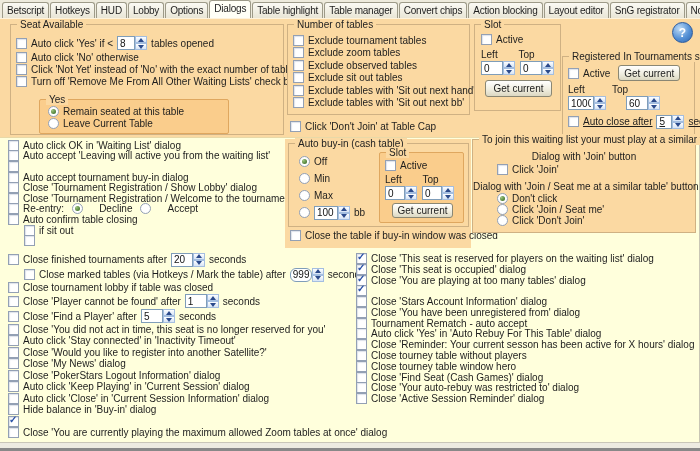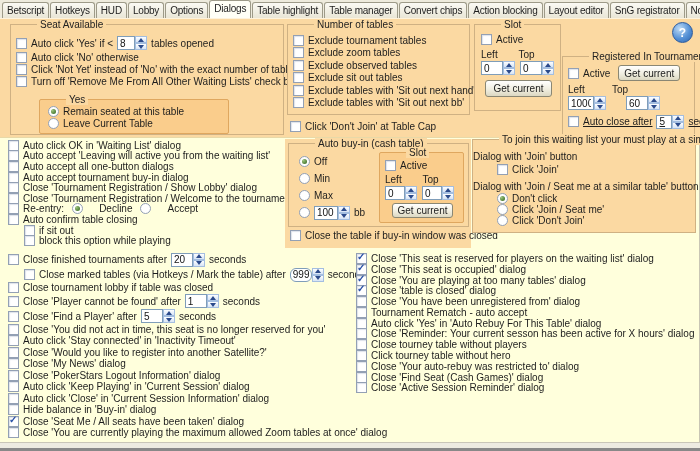--- a/index.html
+++ b/index.html
@@ -16,21 +16,21 @@
     border-bottom:1px solid #FDFCF2;}
   .tab{flex:none;white-space:nowrap;font-size:10px;letter-spacing:-0.2px;
     border:1px solid #9D9A88;border-bottom:none;border-radius:3px 3px 0 0;
     background:linear-gradient(#FBFAF4,#E9E6D6);padding:1px 4px;height:13px;line-height:13px;cursor:default;}
   .tab.active{background:#FFFFF6;height:15px;line-height:14px;position:relative;z-index:2;}
   
   .band{position:absolute;left:0;top:18px;right:0;height:119px;background:var(--band);
     border-bottom:1px solid #E8D9A8;box-shadow:inset 0 1px 0 #FEF3DC;}
   .grp{position:absolute;border:1px solid var(--grpbrd);background:var(--band);}
   .ttl{position:absolute;top:-6px;left:6px;background:var(--band);padding:0 3px;
-    font-size:10px;white-space:nowrap;color:#222;margin-left:20px;}
+    font-size:10px;white-space:nowrap;color:#222;}
   .sub{position:absolute;background:var(--sub);border:1px solid var(--subbrd);border-radius:2px;}
   
   .row{display:flex;align-items:center;gap:4px;white-space:nowrap;cursor:default;}
   .lb{white-space:nowrap;}
   .ind{margin-left:16px;}
   .cb{flex:none;width:11px;height:11px;box-sizing:border-box;border:1px solid #93A0B4;background:#fff;
     position:relative;box-shadow:inset 1px 1px 1px rgba(120,140,170,.25);}
   .cb.on::after{content:"\2713";position:absolute;left:0px;top:-2px;font-size:10px;line-height:10px;
     font-weight:700;color:var(--check);}
   .rad{flex:none;width:11px;height:11px;box-sizing:border-box;border:1px solid #93A0B4;background:#fff;
@@ -86,21 +86,21 @@
   .g-buyin>.list{padding:9px 0 0 10px;}
   .g-buyin>.list .row{height:17px;}
   .g-bslot{left:90px;top:8px;width:85px;height:71px;padding:6px 3px 0 5px;box-sizing:border-box;}
   .g-bslot .row{height:12px;}
   .g-bslot .lrow span{width:38px;}
   .g-bslot .si{width:20px;}
   .g-bslot .btn{display:block;margin:3px auto 0;height:15px;padding:0 4px;}
   .bb-check{position:absolute;left:5px;top:90px;} .bb-check .row{height:13px;}
   
   .g-join{left:472px;top:139px;width:224px;height:94px;padding-top:11px;box-sizing:border-box;}
-  .jlbl{height:12px;white-space:nowrap;}
+  .jlbl{height:12px;white-space:nowrap;text-align:center;}
   .g-join .list{margin-left:24px;}
   .g-join .jchk .row{height:13px;margin-bottom:5px;}
   .g-join .jrad .row{height:11px;}
   
   .bstrip{position:absolute;left:0;right:0;bottom:0;height:5px;background:#EDEBE1;border-top:1px solid #C9C6B8;}
 </style>
 </head>
 <body>
 
 <div id="screen">
@@ -283,21 +283,20 @@
       <label class="row">
         <span class="cb"></span>
         <span class="lb">Auto click OK in 'Waiting List' dialog</span>
       </label>
       <label class="row">
         <span class="cb"></span>
         <span class="lb">Auto accept 'Leaving will active you from the waiting list'</span>
       </label>
       <label class="row">
         <span class="cb"></span>
-        <span class="lb">Auto accept all one-button dialogs</span>
       </label>
       <label class="row">
         <span class="cb"></span>
         <span class="lb">Auto accept tournament buy-in dialog</span>
       </label>
       <label class="row">
         <span class="cb"></span>
         <span class="lb">Close 'Tournament Registration / Show Lobby' dialog</span>
       </label>
       <label class="row">
@@ -319,21 +318,20 @@
       <label class="row">
         <span class="cb"></span>
         <span class="lb">Auto confirm table closing</span>
       </label>
       <label class="row ind">
         <span class="cb"></span>
         <span class="lb">if sit out</span>
       </label>
       <label class="row ind">
         <span class="cb"></span>
-        <span class="lb">block this option while playing</span>
       </label>
     </div>
 
   <div class="p-buyin">
     <div class="grp g-buyin">
       <span class="ttl">Auto buy-in (cash table)</span>
       <div class="list">
           <label class="row">
             <span class="rad on"></span>
             <span class="lb">Off</span>
@@ -501,21 +499,20 @@
       <label class="row">
         <span class="cb"></span>
         <span class="lb">Auto click 'Close' in 'Current Session Information' dialog</span>
       </label>
       <label class="row">
         <span class="cb"></span>
         <span class="lb">Hide balance in 'Buy-in' dialog</span>
       </label>
       <label class="row">
         <span class="cb on"></span>
-        <span class="lb">Close 'Seat Me / All seats have been taken' dialog</span>
       </label>
       <label class="row">
         <span class="cb"></span>
         <span class="lb">Close 'You are currently playing the maximum allowed Zoom tables at once' dialog</span>
       </label>
     </div>
   <div class="list lr">
       <label class="row">
         <span class="cb on"></span>
         <span class="lb">Close 'This seat is reserved for players on the waiting list' dialog</span>
@@ -523,21 +520,24 @@
       <label class="row">
         <span class="cb on"></span>
         <span class="lb">Close 'This seat is occupied' dialog</span>
       </label>
       <label class="row">
         <span class="cb on"></span>
         <span class="lb">Close 'You are playing at too many tables' dialog</span>
       </label>
       <label class="row">
         <span class="cb on"></span>
-        <span class="lb">Close 'table is closed' dialog</span>
+      </label>
+      <label class="row">
+        <span class="cb"></span>
+        <span class="lb">Close 'Stars Account Information' dialog</span>
       </label>
       <label class="row">
         <span class="cb"></span>
         <span class="lb">Close 'You have been unregistered from' dialog</span>
       </label>
       <label class="row">
         <span class="cb"></span>
         <span class="lb">Tournament Rematch - auto accept</span>
       </label>
       <label class="row">
@@ -547,29 +547,29 @@
       <label class="row">
         <span class="cb"></span>
         <span class="lb">Close 'Reminder: Your current sesson has been active for X hours' dialog</span>
       </label>
       <label class="row">
         <span class="cb"></span>
         <span class="lb">Close tourney table without players</span>
       </label>
       <label class="row">
         <span class="cb"></span>
-        <span class="lb">Click tourney table without hero</span>
+        <span class="lb">Close tourney table window hero</span>
+      </label>
+      <label class="row">
+        <span class="cb"></span>
+        <span class="lb">Close 'Find Seat (Cash Games)' dialog</span>
       </label>
       <label class="row">
         <span class="cb"></span>
         <span class="lb">Close 'Your auto-rebuy was restricted to' dialog</span>
-      </label>
-      <label class="row">
-        <span class="cb"></span>
-        <span class="lb">Close 'Find Seat (Cash Games)' dialog</span>
       </label>
       <label class="row">
         <span class="cb"></span>
         <span class="lb">Close 'Active Session Reminder' dialog</span>
       </label>
     </div>
 
   <div class="bstrip"></div>
 </div>
 

